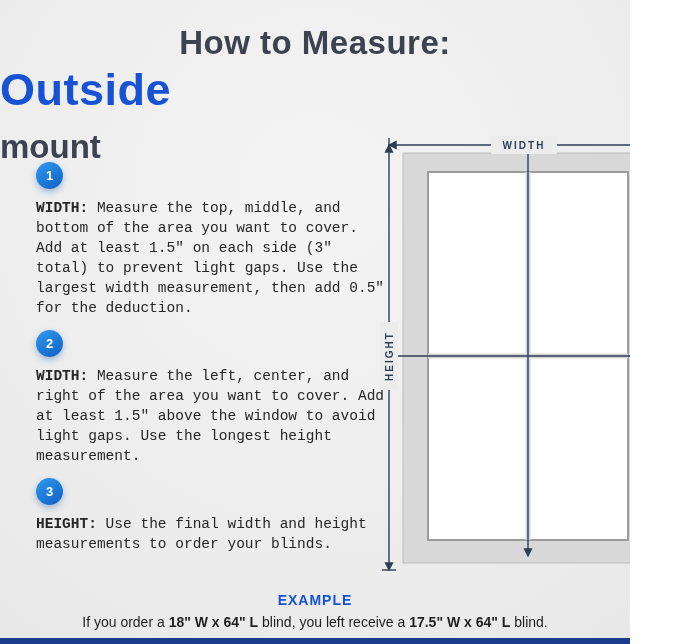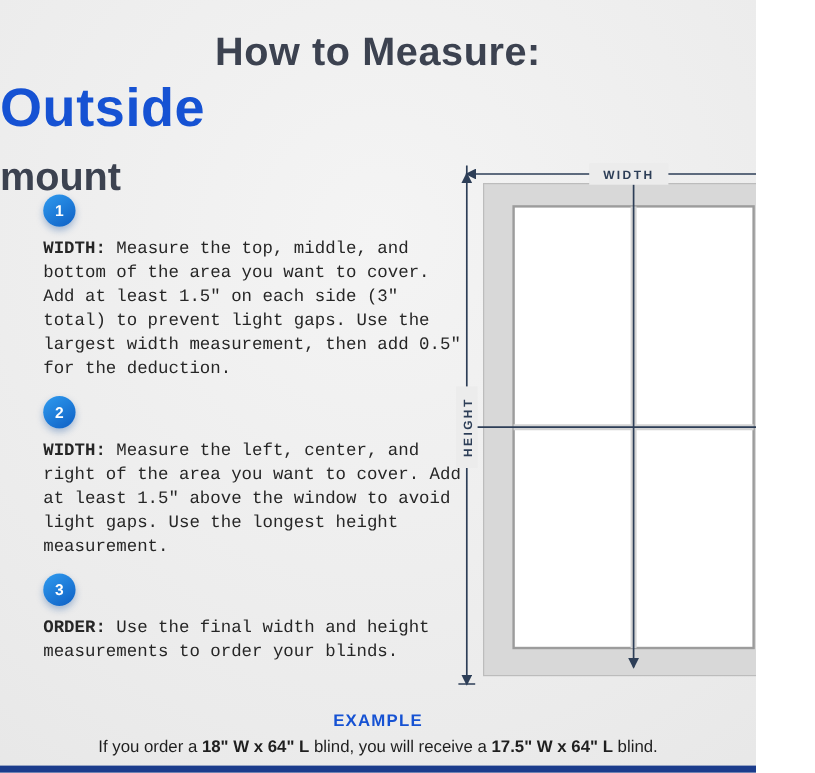--- a/index.html
+++ b/index.html
@@ -65,21 +65,21 @@
     <div class="step">
       <div class="badge">1</div>
       <p><strong>WIDTH:</strong><span> Measure the top, middle, and bottom of the area you want to cover. Add at least 1.5" on each side (3" total) to prevent light gaps. Use the largest width measurement, then add 0.5" for the deduction.</span></p>
     </div>
     <div class="step">
       <div class="badge">2</div>
       <p><strong>WIDTH:</strong><span> Measure the left, center, and right of the area you want to cover. Add at least 1.5" above the window to avoid light gaps. Use the longest height measurement.</span></p>
     </div>
     <div class="step">
       <div class="badge">3</div>
-      <p><strong>ORDER:</strong><span> Use the final width and height measurements to order your blinds.</span></p>
+      <p><strong>HEIGHT:</strong><span> Use the final width and height measurements to order your blinds.</span></p>
     </div>
   </section>
 
   <svg class="diagram" width="300" height="470" viewBox="0 0 300 470" aria-hidden="true">
     <defs>
       <marker id="arr" viewBox="0 0 10 10" refX="8.5" refY="5" markerWidth="6.5" markerHeight="6.5" orient="auto-start-reverse">
         <path d="M0,0 L10,5 L0,10 z" fill="#2d3e57"></path>
       </marker>
     </defs>
 
@@ -98,17 +98,17 @@
     <text x="152" y="21" text-anchor="middle" font-size="10" font-weight="bold" letter-spacing="2" fill="#2d3e57">WIDTH</text>
 
     <line x1="17" y1="17" x2="17" y2="442" stroke="#2d3e57" stroke-width="1.4" marker-start="url(#arr)" marker-end="url(#arr)"></line>
     <line x1="10" y1="442" x2="24" y2="442" stroke="#2d3e57" stroke-width="1.4"></line>
     <rect x="8" y="194" width="18" height="68" fill="#ececec"></rect>
     <text transform="translate(21,228) rotate(-90)" text-anchor="middle" font-size="10" font-weight="bold" letter-spacing="2" fill="#2d3e57">HEIGHT</text>
   </svg>
 
   <footer class="example">
     <h2>EXAMPLE</h2>
-    <p><span>If you order a </span><b>18" W x 64" L</b><span> blind, you will receive a </span><b>17.5" W x 64" L</b><span> blind.</span></p>
+    <p><span>If you order a </span><b>18" W x 64" L</b><span> blind, you left receive a </span><b>17.5" W x 64" L</b><span> blind.</span></p>
   </footer>
 
   <div class="bottom-bar"></div>
 </div>
 
 </body></html>

